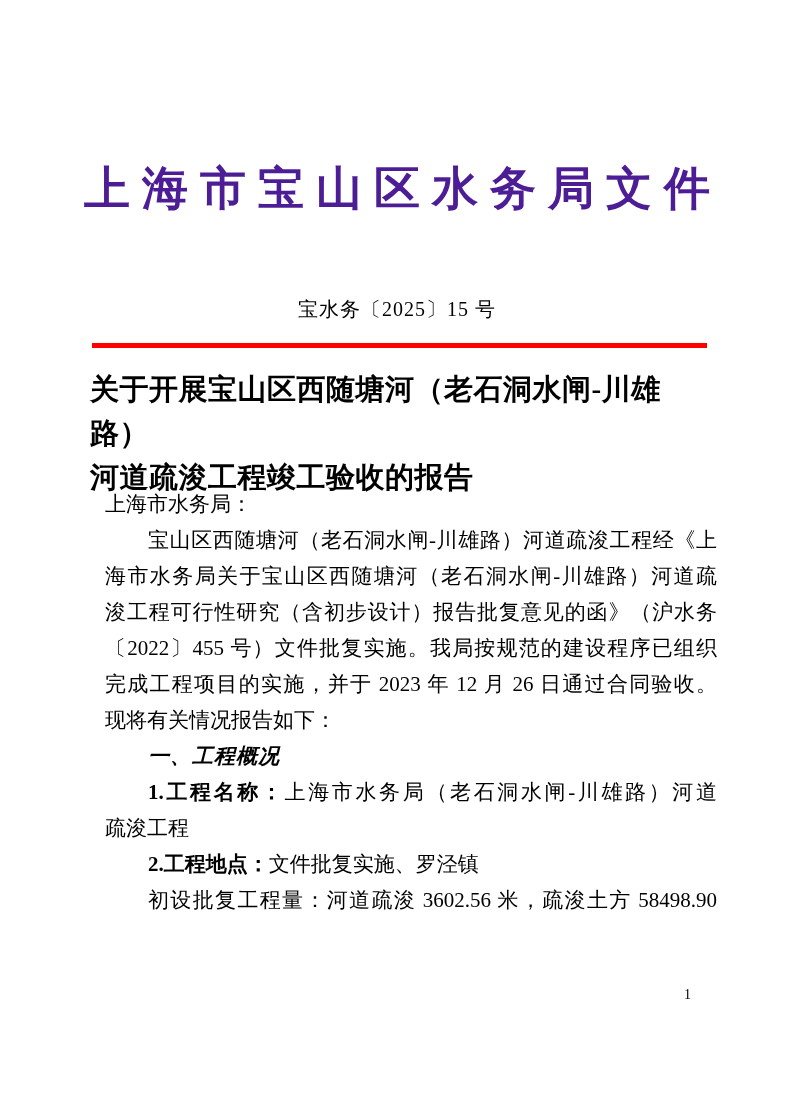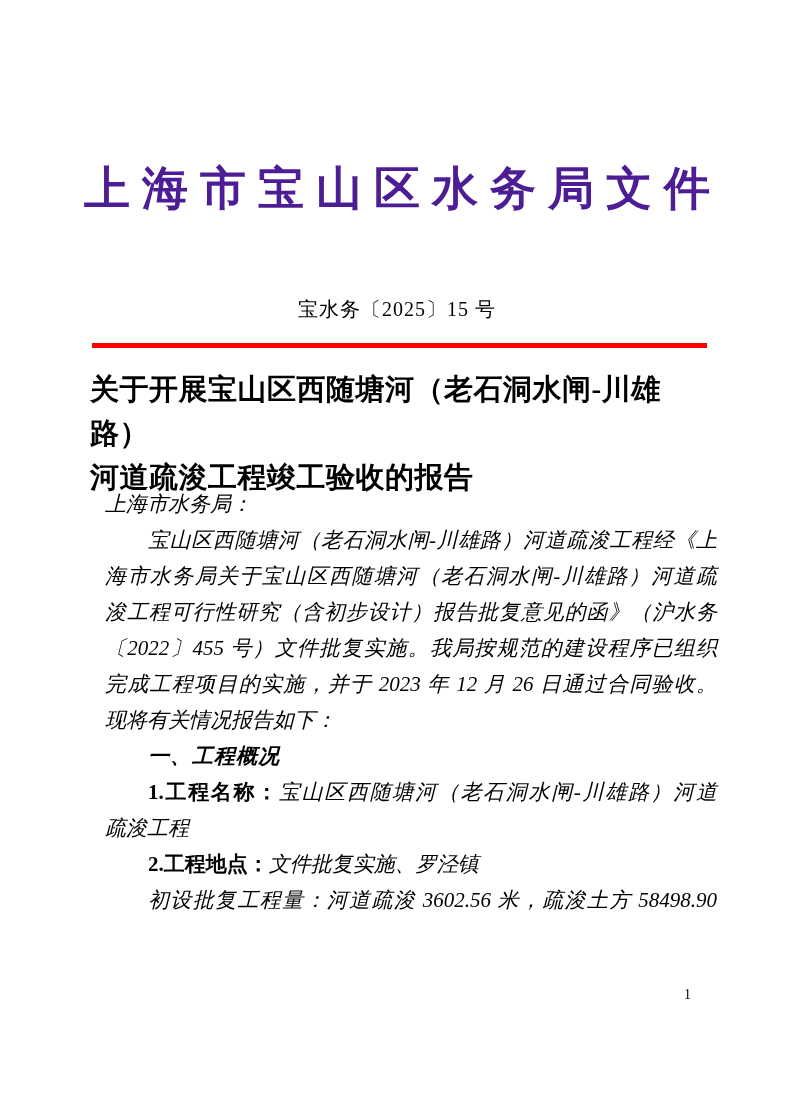--- a/index.html
+++ b/index.html
@@ -57,21 +57,21 @@
     position: absolute;
     top: 486px;
     left: 105px;
     width: 612px;
     font-size: 21px;
     line-height: 36px;
   }
   .line { min-height: 36px; white-space: normal; }
   .line.indent { text-indent: 43px; }
   .line.justify { text-align: justify; text-align-last: justify; }
-  .seg-normal { font-weight: normal; font-style: italic; }
+  .seg-normal { font-weight: normal; }
   .seg-bold { font-weight: bold; }
   .seg-hei {
     font-weight: bold;
     font-family: "Liberation Sans", "DejaVu Sans", sans-serif;
     letter-spacing: 1px;
     font-style: italic;
   }
   .page-number {
     position: absolute;
     top: 987px;
@@ -98,21 +98,21 @@
 
   <div class="document-body">
       <div class="line"><span class="seg-normal">上海市水务局：</span></div>
       <div class="line indent justify"><span class="seg-normal">宝山区西随塘河（老石洞水闸-川雄路）河道疏浚工程经《上</span></div>
       <div class="line justify"><span class="seg-normal">海市水务局关于宝山区西随塘河（老石洞水闸-川雄路）河道疏</span></div>
       <div class="line justify"><span class="seg-normal">浚工程可行性研究（含初步设计）报告批复意见的函》（沪水务</span></div>
       <div class="line justify"><span class="seg-normal">〔2022〕455 号）文件批复实施。我局按规范的建设程序已组织</span></div>
       <div class="line justify"><span class="seg-normal">完成工程项目的实施，并于 2023 年 12 月 26 日通过合同验收。</span></div>
       <div class="line"><span class="seg-normal">现将有关情况报告如下：</span></div>
       <div class="line indent"><span class="seg-hei">一、工程概况</span></div>
-      <div class="line indent justify"><span class="seg-bold">1.工程名称：</span><span class="seg-normal">宝山区西随塘河（老石洞水闸-川雄路）河道</span></div>
+      <div class="line indent justify"><span class="seg-bold">1.工程名称：</span><span class="seg-normal">上海市水务局（老石洞水闸-川雄路）河道</span></div>
       <div class="line"><span class="seg-normal">疏浚工程</span></div>
       <div class="line indent"><span class="seg-bold">2.工程地点：</span><span class="seg-normal">文件批复实施、罗泾镇</span></div>
       <div class="line indent justify"><span class="seg-normal">初设批复工程量：河道疏浚 3602.56 米，疏浚土方 58498.90</span></div>
     </div>
 
   <div class="page-number">1</div>
 
 </div>
 
 </body></html>

